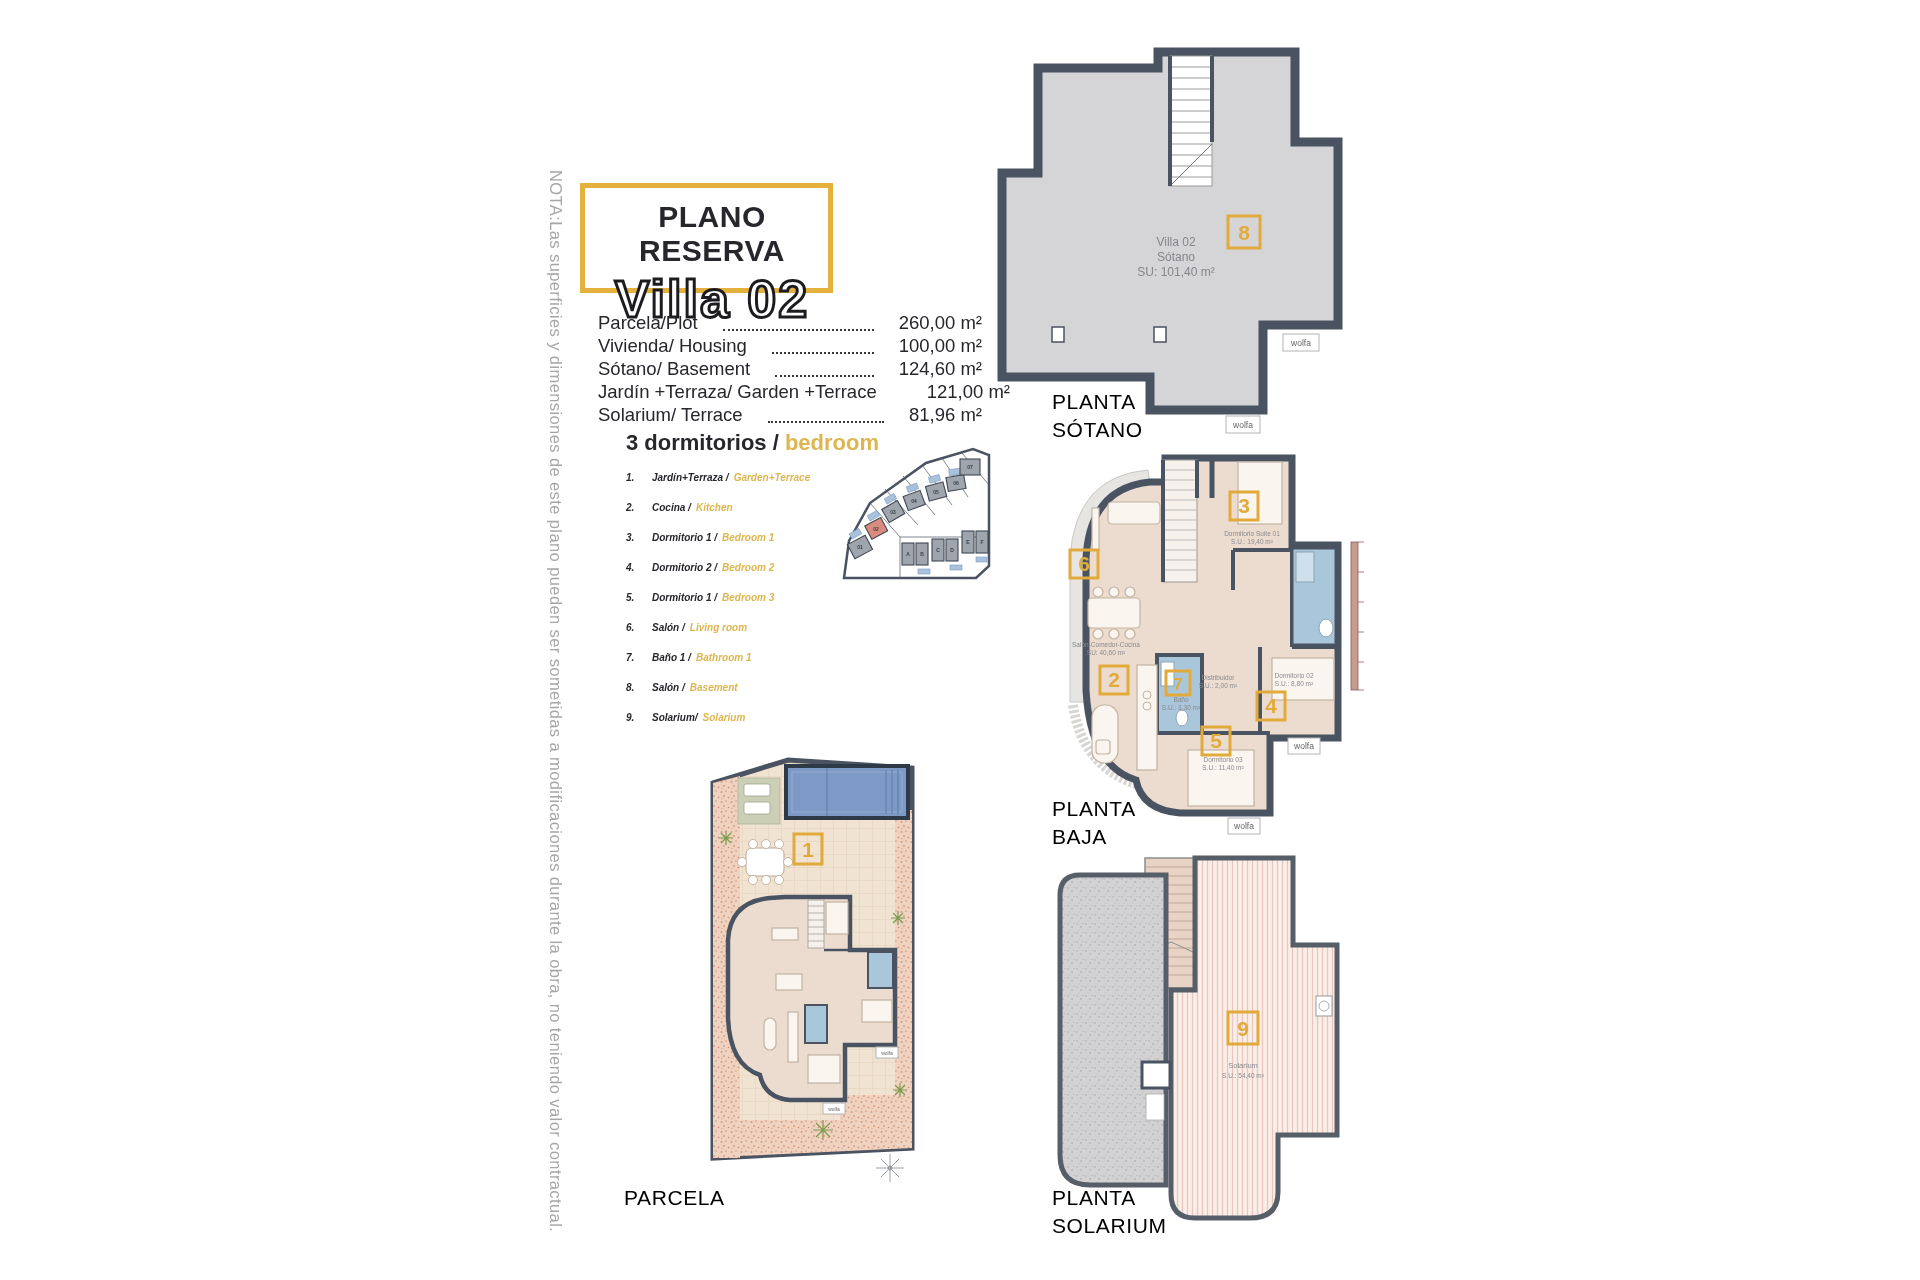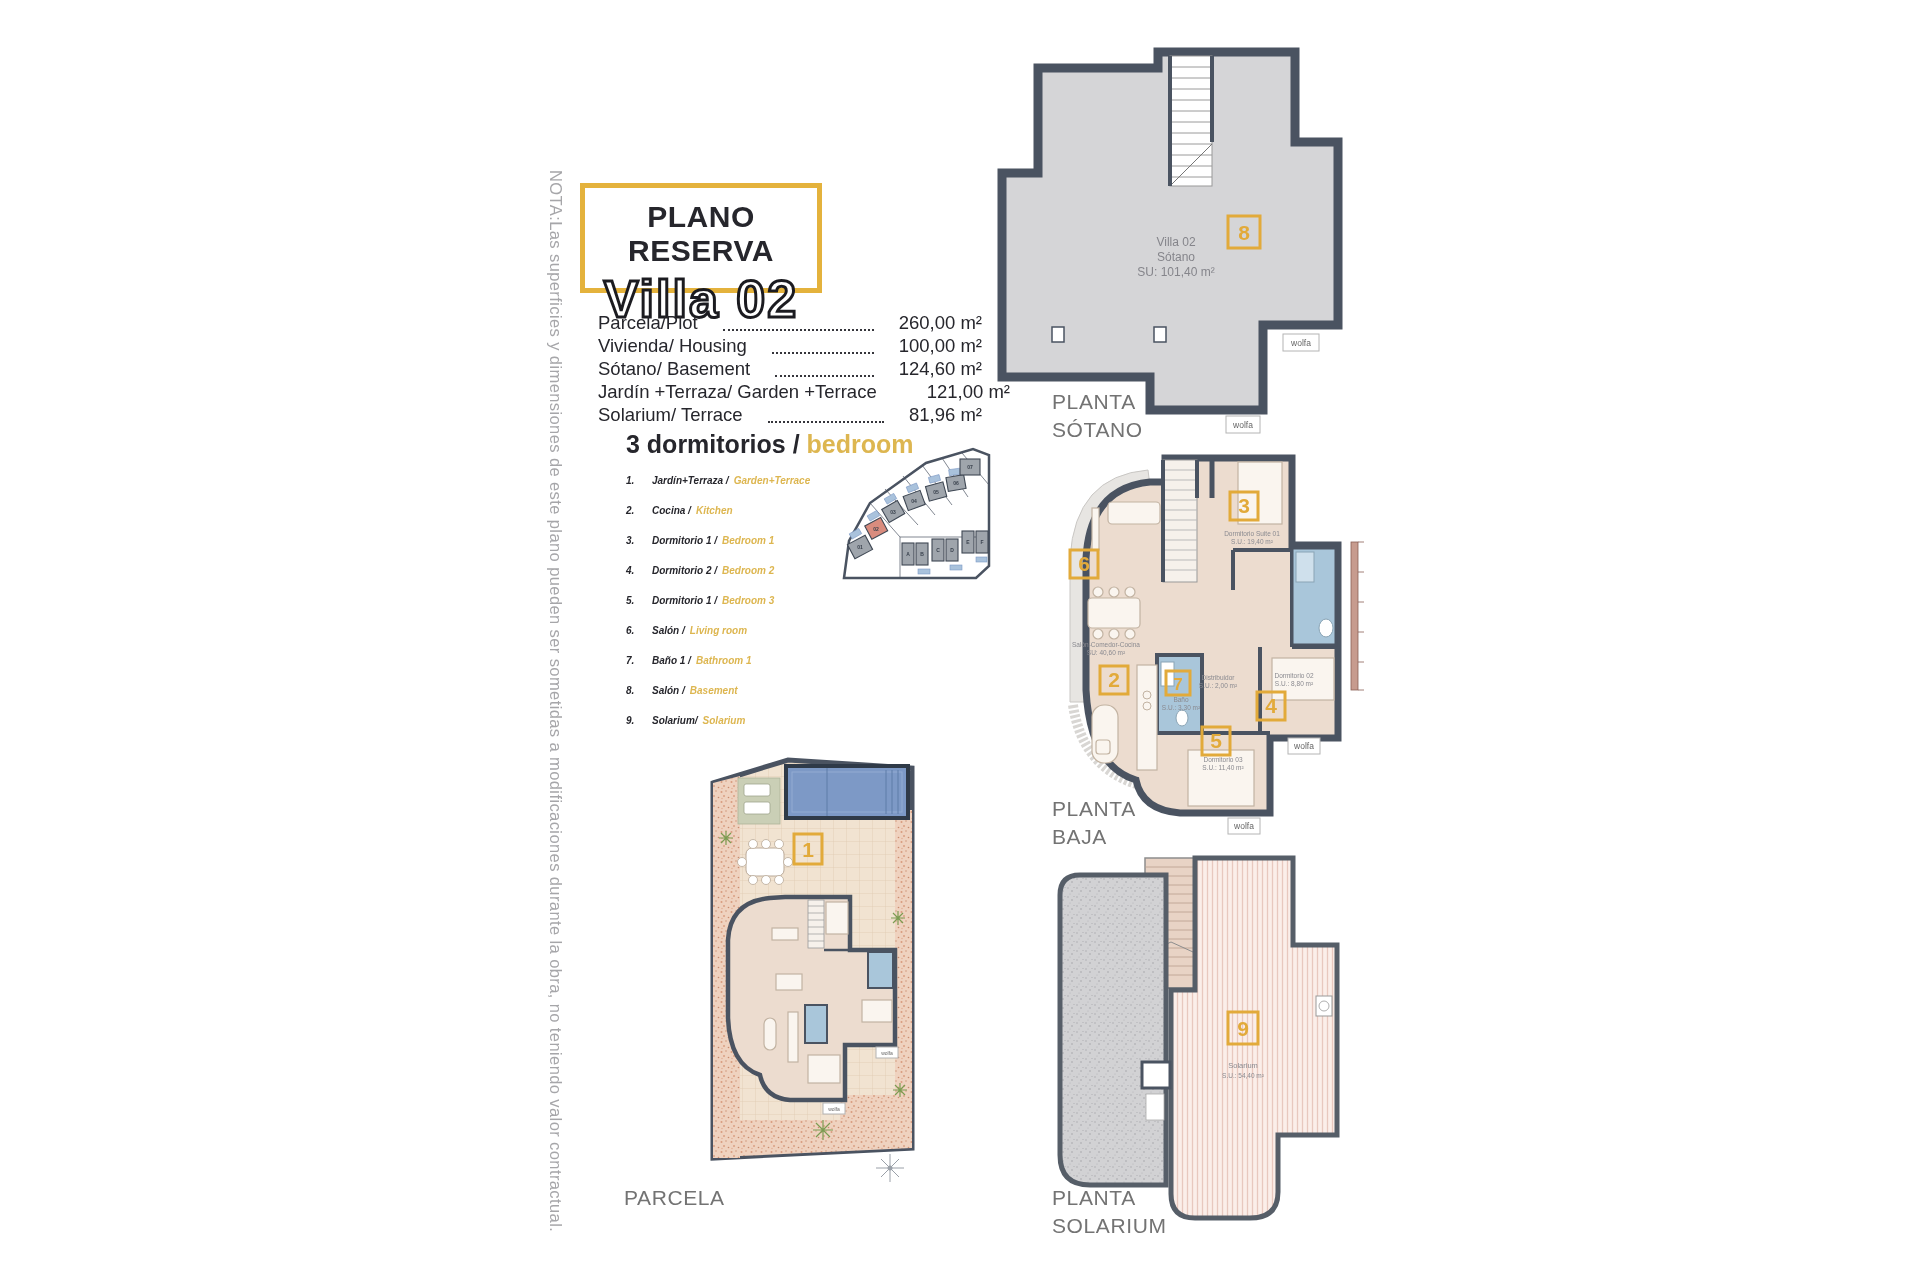--- a/index.html
+++ b/index.html
@@ -6,41 +6,41 @@
   .canvas{position:relative;width:1920px;height:1280px;background:#ffffff;overflow:hidden;
           font-family:"Liberation Sans",sans-serif;}
   .abs{position:absolute;}
 
   
   .note-vert{left:546px;top:170px;height:900px;writing-mode:vertical-rl;
              font-size:16.5px;color:#a6a6a9;letter-spacing:.4px;white-space:nowrap;}
 
   
   .title-box{left:580px;top:183px;width:232px;height:100px;border:5px solid #e4b23c;
-             text-align:center;background:#fff;}
+             text-align:center;background:#fff;padding-left:11px;}
   .title-l1{margin-top:12px;font-size:30px;font-weight:600;color:#26262c;letter-spacing:.5px;}
   .title-l2{margin-top:1px;font-size:52px;font-weight:800;letter-spacing:2px;
             color:#ffffff;-webkit-text-stroke:3px #1b1b20;}
 
   
   .areas{left:598px;top:311px;width:384px;}
   .arow{display:flex;align-items:flex-end;height:23px;font-size:18.5px;color:#26262c;gap:24px;}
   .alabel,.avalue{white-space:nowrap;}
   .aleader{flex:1;border-bottom:2.4px dotted #35353b;margin:0 1px 3px 1px;}
 
   
   .legend{left:626px;top:430px;width:300px;}
-  .lheading{font-size:25px;font-weight:600;color:#26262c;margin-bottom:16px;}
+  .lheading{font-size:22px;font-weight:600;color:#26262c;margin-bottom:16px;}
   .litem{height:30px;font-size:10px;font-weight:600;color:#26262c;font-style:italic;}
   .lnum{display:inline-block;width:26px;}
   .les{margin-right:5px;}
   .len{color:#ddb650;}
 
   
-  .floorlbl{font-size:21px;color:#737373;letter-spacing:.6px;line-height:28px;}
+  .floorlbl{font-size:21px;color:#000000;letter-spacing:.6px;line-height:28px;}
 
   svg{display:block;}
   svg text{font-family:"Liberation Sans",sans-serif;}
   .badge-box{fill:none;stroke:#e2aa3a;stroke-width:3;}
   .badge-num{fill:#e2aa3a;font-weight:bold;font-size:21px;text-anchor:middle;}
   .plan-info{fill:#85858b;font-size:12px;text-anchor:middle;}
   .room-lbl{fill:#8a8a90;font-size:6.5px;text-anchor:middle;}
   .logo-box{fill:#ffffff;stroke:#b4b4b4;stroke-width:1;}
   .logo-txt{fill:#666;font-size:8.5px;text-anchor:middle;}
   .map-lbl{fill:#39414d;font-size:5px;font-weight:bold;text-anchor:middle;}

